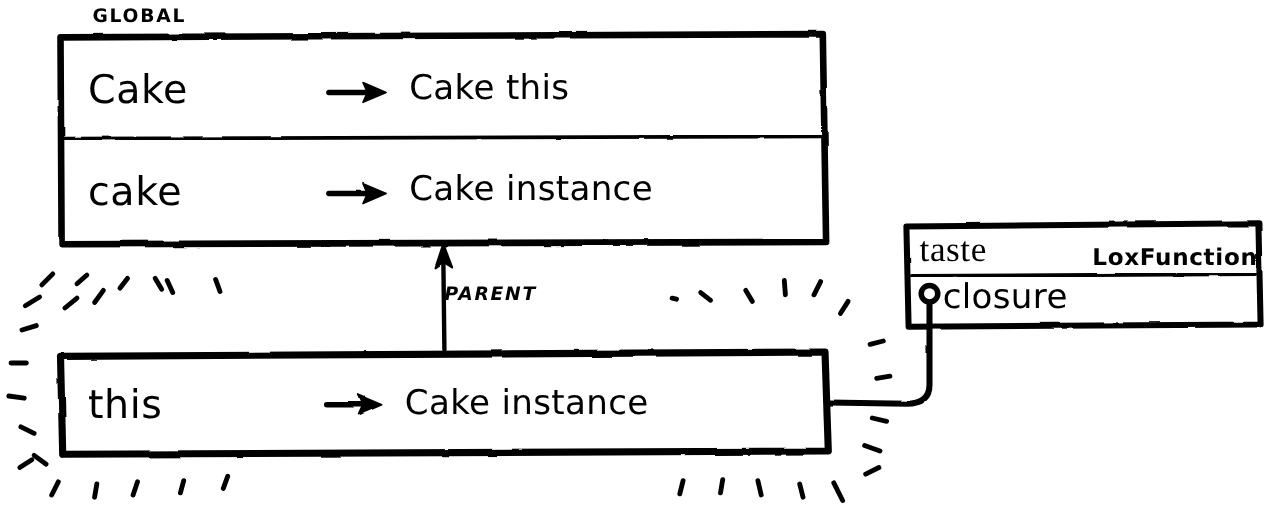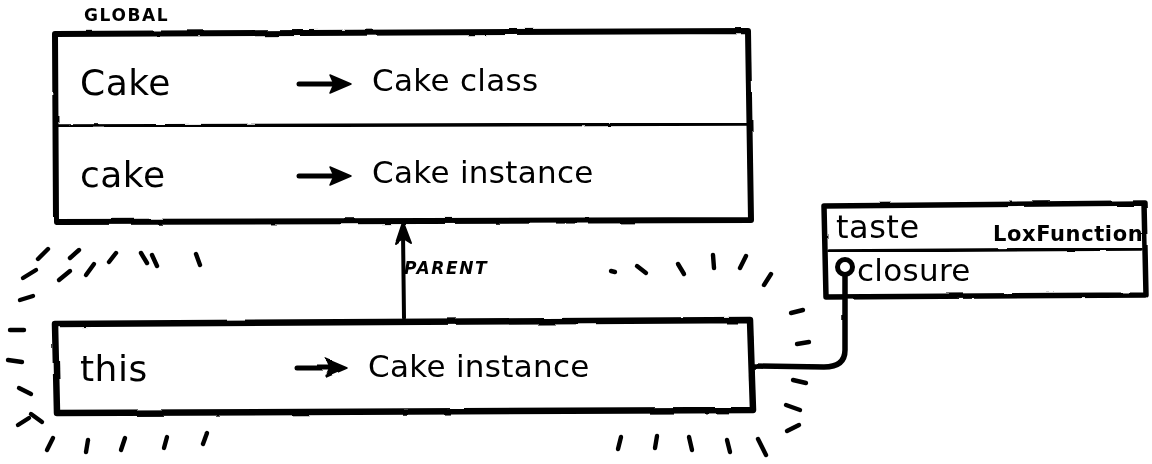--- a/index.html
+++ b/index.html
@@ -175,28 +175,28 @@
       <line x1="791" y1="313" x2="803" y2="310"></line>
       <line x1="797" y1="344" x2="809" y2="342"></line>
       <line x1="793" y1="380" x2="806" y2="383"></line>
       <line x1="786" y1="405" x2="800" y2="410"></line>
     </g>
   </svg>
 
   <div class="env-label" style="left:84px; top:5px;">GLOBAL</div>
 
   <div class="cell cell-key" style="left:80px; top:62px;">Cake</div>
-  <div class="cell cell-val" style="left:372px; top:62px;">Cake class</div>
+  <div class="cell cell-val" style="left:372px; top:62px;">Cake this</div>
 
   <div class="cell cell-key" style="left:80px; top:154px;">cake</div>
   <div class="cell cell-val" style="left:372px; top:154px;">Cake instance</div>
 
   <div class="parent-label" style="left:404px; top:258px;font-style:italic;">PARENT</div>
 
 
   <div class="cell cell-key" style="left:80px; top:348px;">this</div>
   <div class="cell cell-val" style="left:368px; top:348px;">Cake instance</div>
 
-  <div class="cell fn-name" style="left:836px; top:208px;">taste</div>
+  <div class="cell fn-name" style="left:836px; top:208px;font-family:Liberation Serif, serif;">taste</div>
   <div class="cell fn-type" style="left:993px; top:222px;">LoxFunction</div>
   <div class="cell fn-field" style="left:857px; top:252px;">closure</div>
 
 </div>
 
 </body></html>

